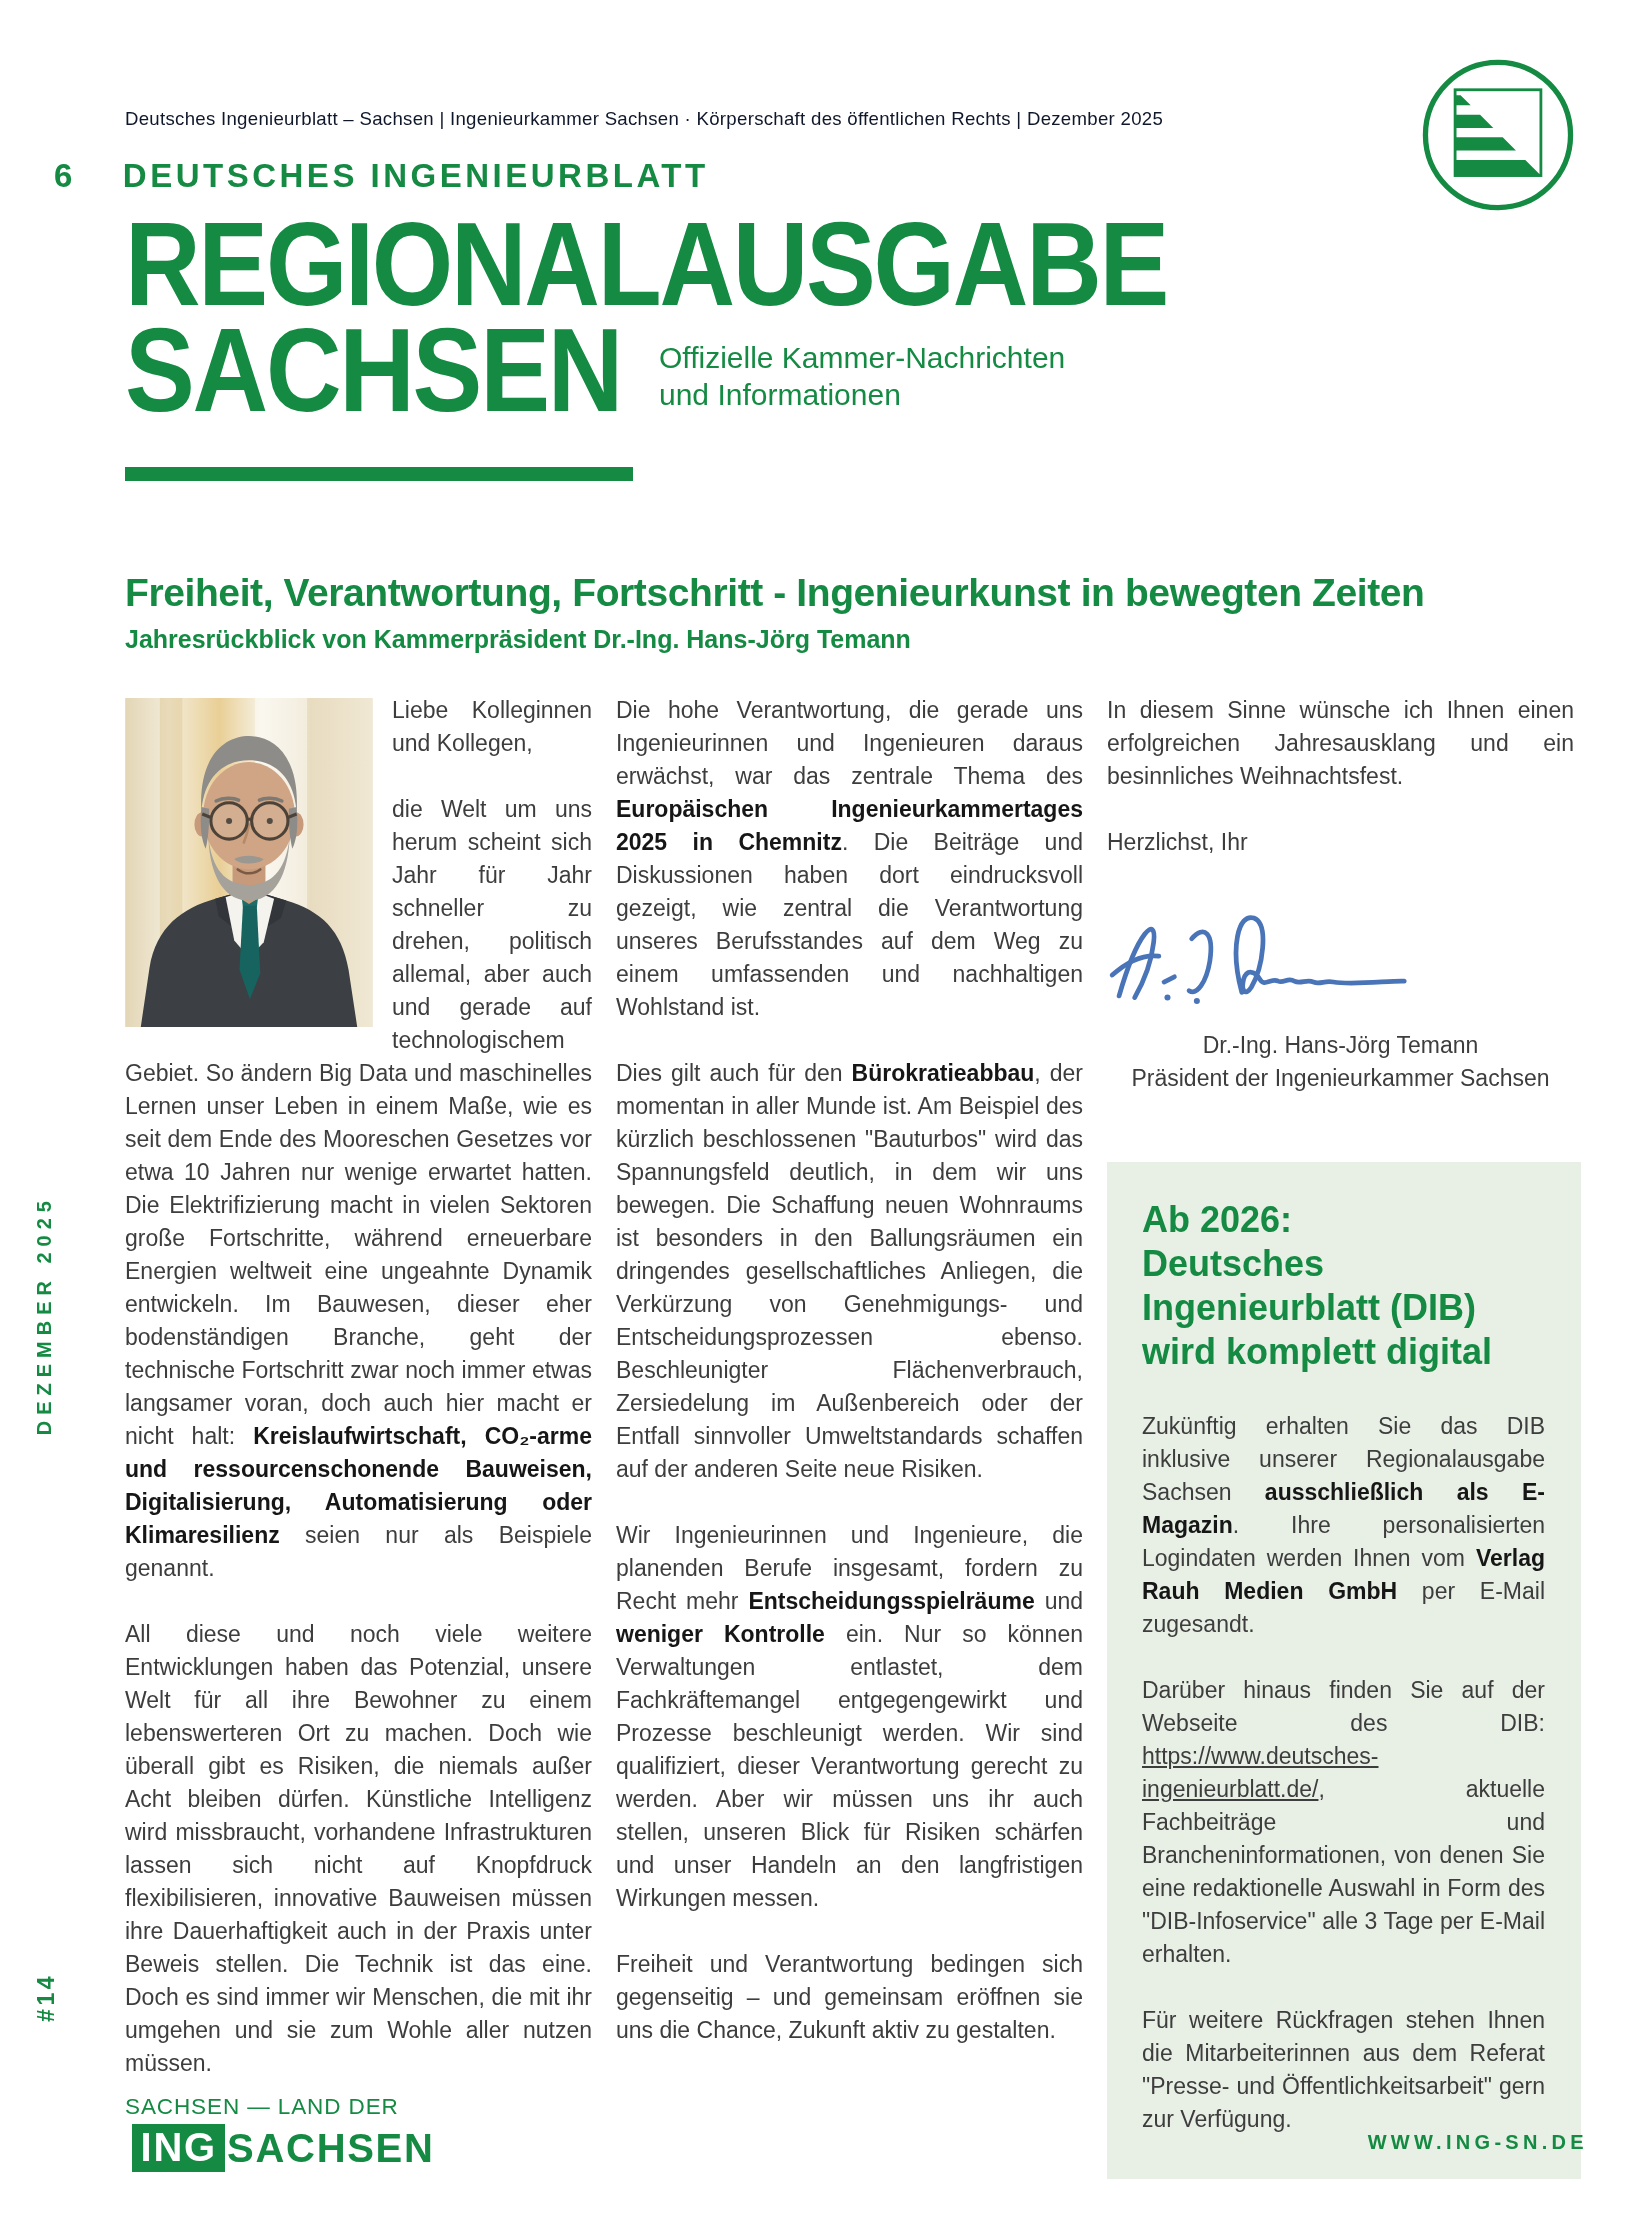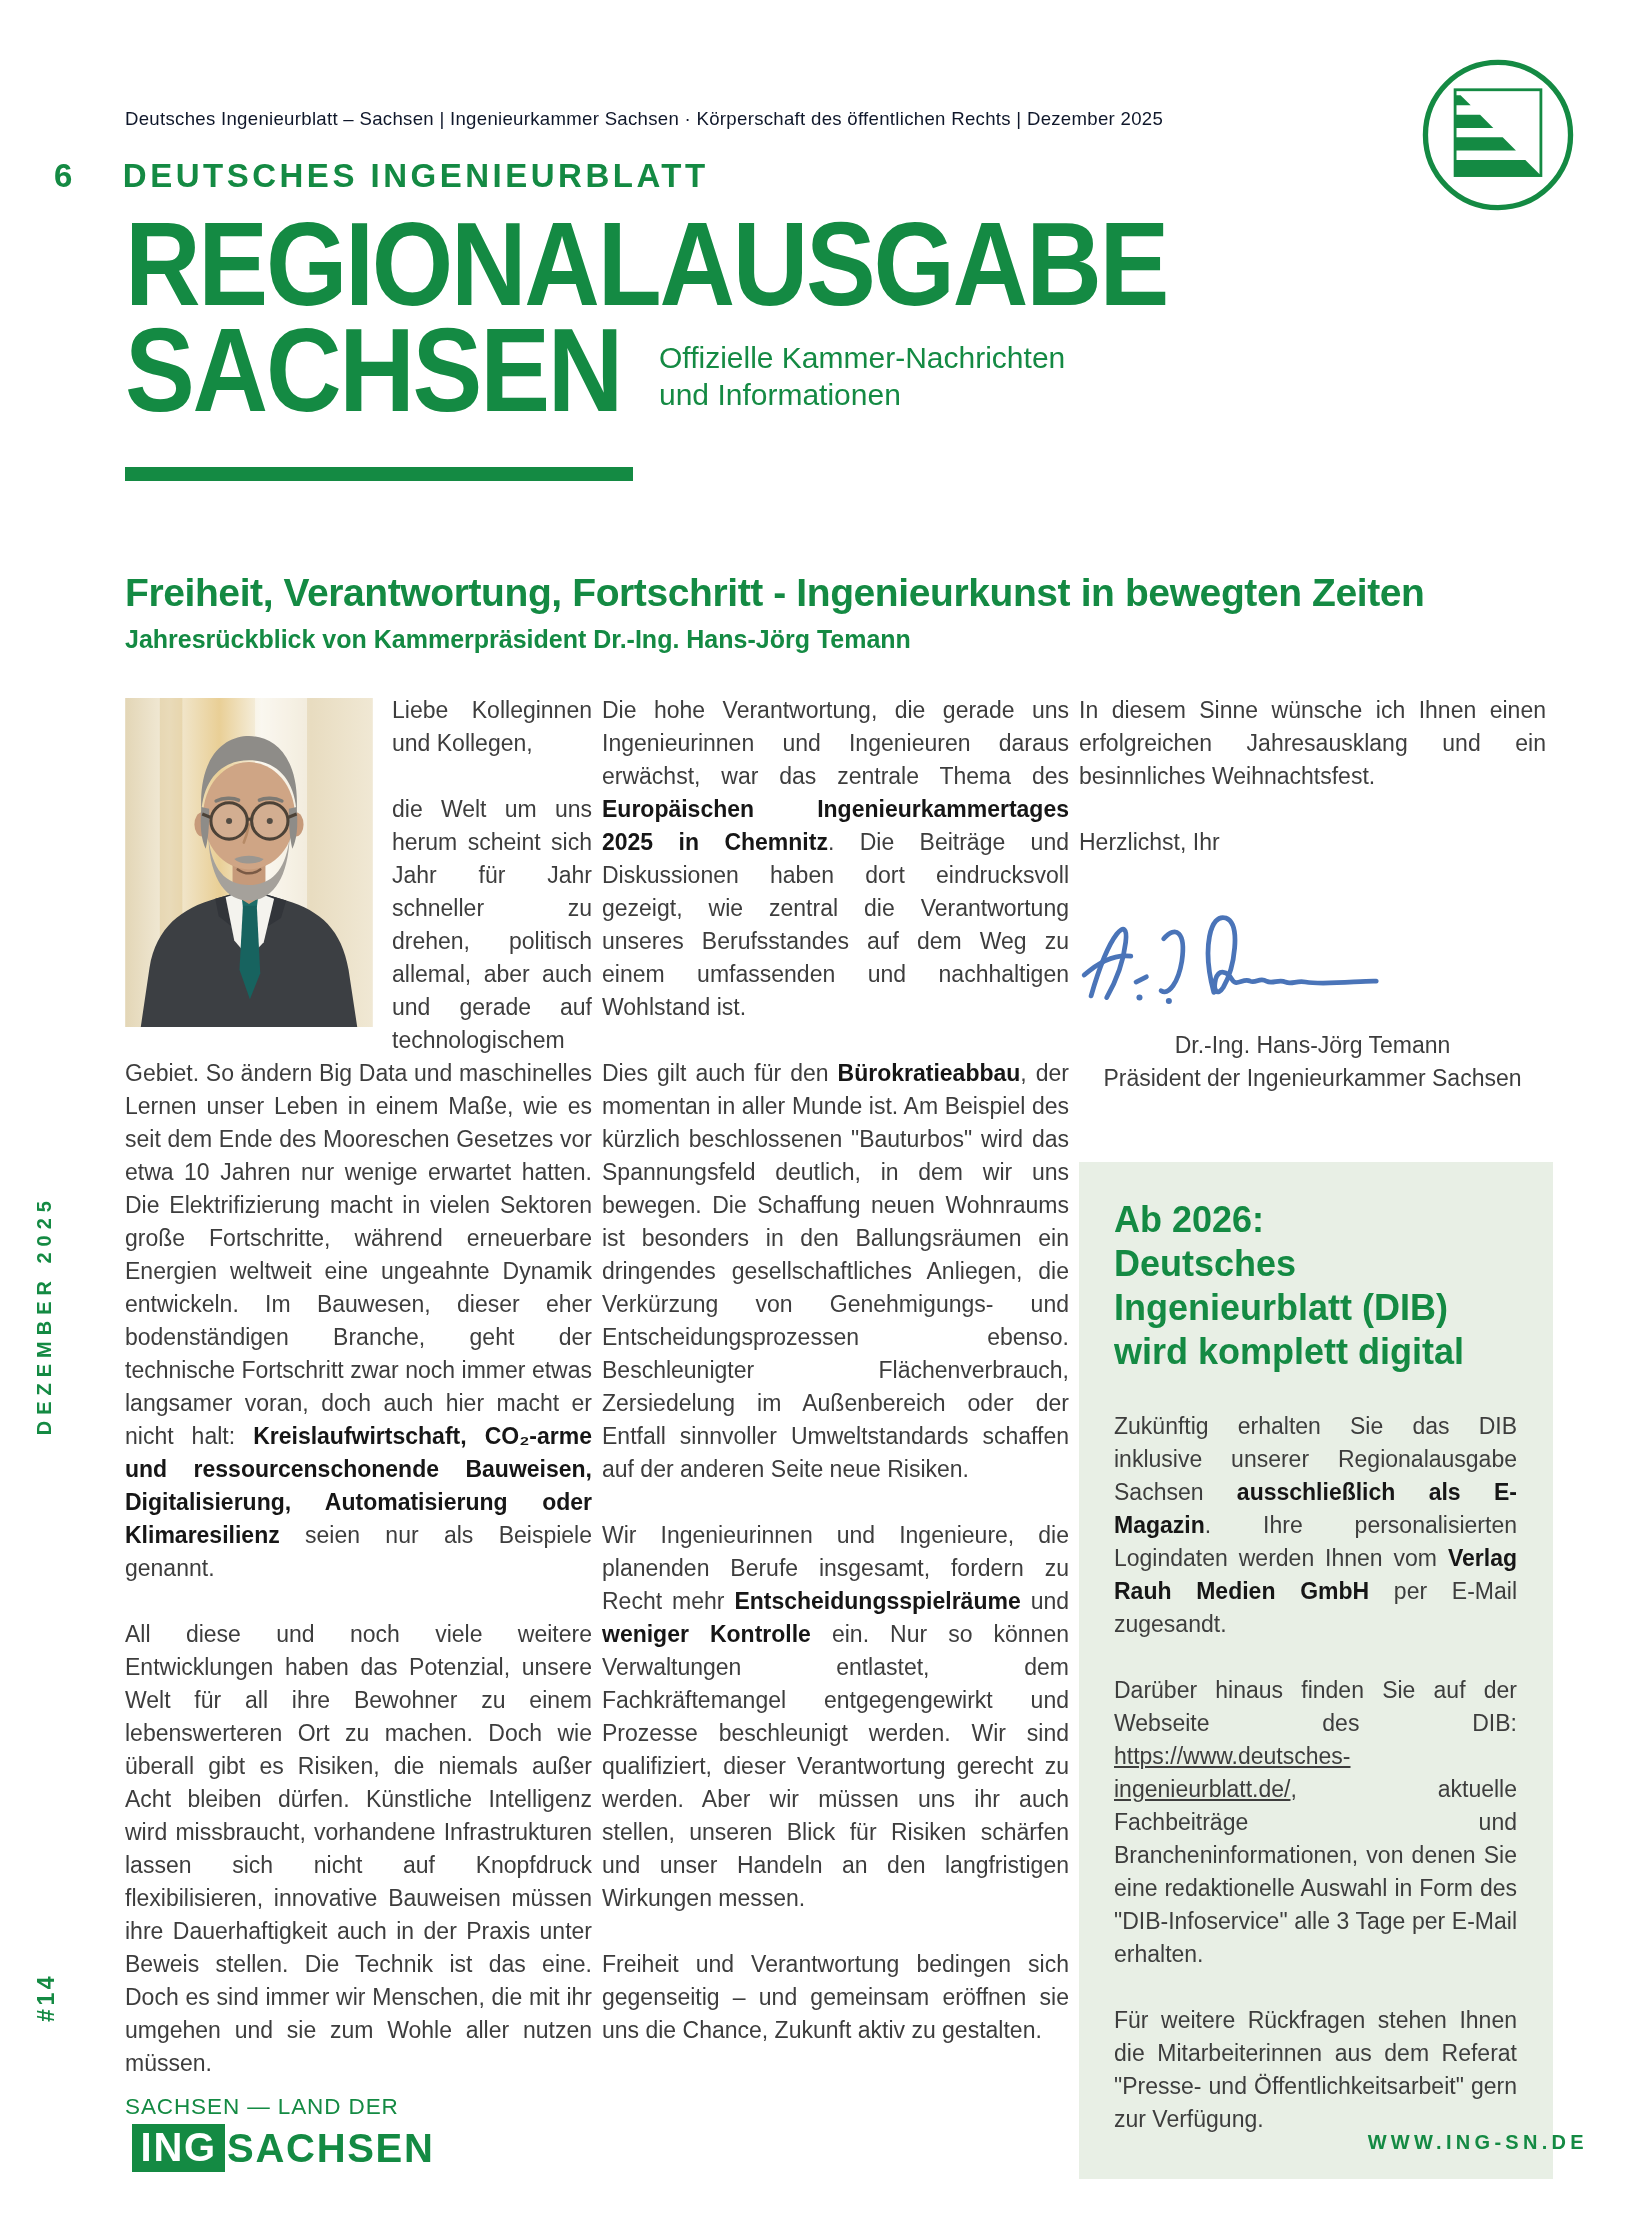--- a/index.html
+++ b/index.html
@@ -21,21 +21,21 @@
   
   .v-label{position:absolute;left:33px;color:#148a43;font-weight:700;
            writing-mode:vertical-rl;transform:rotate(180deg);}
   .v-month{top:1195px;font-size:20px;letter-spacing:6px;}
   .v-issue{top:1973px;font-size:23px;letter-spacing:3.5px;}
 
   
   .content{position:absolute;left:125px;top:569px;width:1453px;}
   h1{margin:0 0 8.6px;font-size:39px;line-height:47px;color:#148a43;font-weight:700;letter-spacing:-0.4px;}
   h2{margin:0 0 40px;font-size:25px;line-height:29px;color:#148a43;font-weight:700;}
-  .cols{display:flex;gap:10px;align-items:flex-start;}
+  .cols{display:flex;gap:24px;align-items:flex-start;}
   .col{flex:0 0 467px;width:467px;font-size:23px;line-height:33px;color:#3d3d3d;}
   .col p{margin:0 0 33px;text-align:justify;hyphens:auto;}
   .b{font-weight:700;color:#161616;}
   .u{text-decoration:underline;}
 
   .photo{float:left;width:248px;height:329px;margin:4.3px 19px 8.6px 0;}
   .photo svg{display:block;width:100%;height:100%;}
 
   .signature{display:block;width:318px;height:123px;margin:5.2px 0 14px;}
   .sig-name,.sig-role{font-size:23px;line-height:33px;color:#3d3d3d;text-align:center;}

